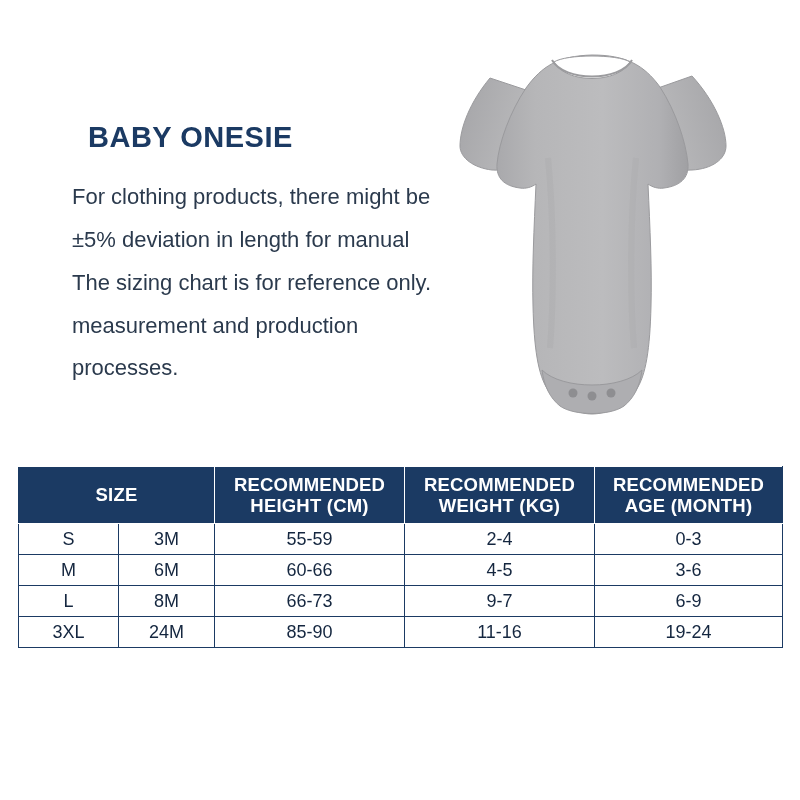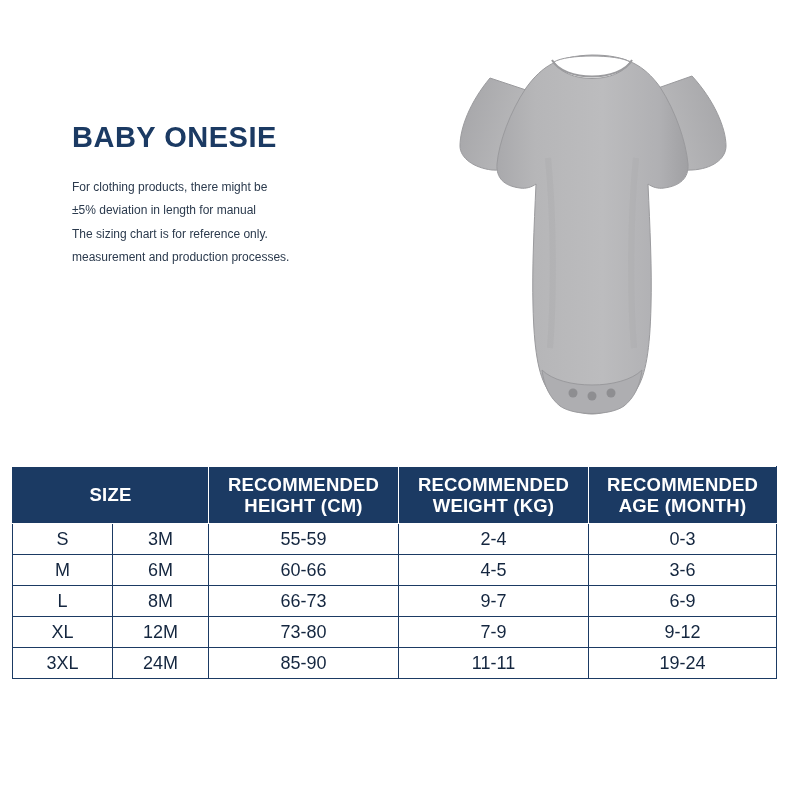--- a/index.html
+++ b/index.html
@@ -27,44 +27,44 @@
     position: absolute;
     left: 72px;
     top: 122px;
     width: 360px;
   }
   .title {
     font-size: 29px;
     font-weight: bold;
     letter-spacing: 0.5px;
     color: #1b3a63;
-    margin: 0 0 22px 0;
+    margin: 0 0 22px 16px;
     line-height: 1.1;
   }
   .desc {
-    font-size: 12px;
+    font-size: 22px;
     line-height: 1.95;
     color: #2b3a4d;
     font-weight: 400;
   }
 
   
   .garment {
     position: absolute;
     left: 430px;
     top: 18px;
     width: 330px;
     height: 430px;
   }
   .garment svg { display: block; }
 
   
   .table-wrap {
     position: absolute;
-    left: 12px;
+    left: 18px;
     top: 466px;
     width: 764px;
   }
   table.size-table {
     border-collapse: collapse;
     width: 764px;
     table-layout: fixed;
   }
   table.size-table th,
   table.size-table td {
@@ -210,30 +210,23 @@
           <td>3-6</td>
         </tr>
         <tr>
           <td>L</td>
           <td>8M</td>
           <td>66-73</td>
           <td>9-7</td>
           <td>6-9</td>
         </tr>
         <tr>
-          <td>XL</td>
-          <td>12M</td>
-          <td>73-80</td>
-          <td>7-9</td>
-          <td>9-12</td>
-        </tr>
-        <tr>
           <td>3XL</td>
           <td>24M</td>
           <td>85-90</td>
-          <td>11-11</td>
+          <td>11-16</td>
           <td>19-24</td>
         </tr>
       </tbody>
     </table>
   </div>
 
 </div>
 
 </body></html>

